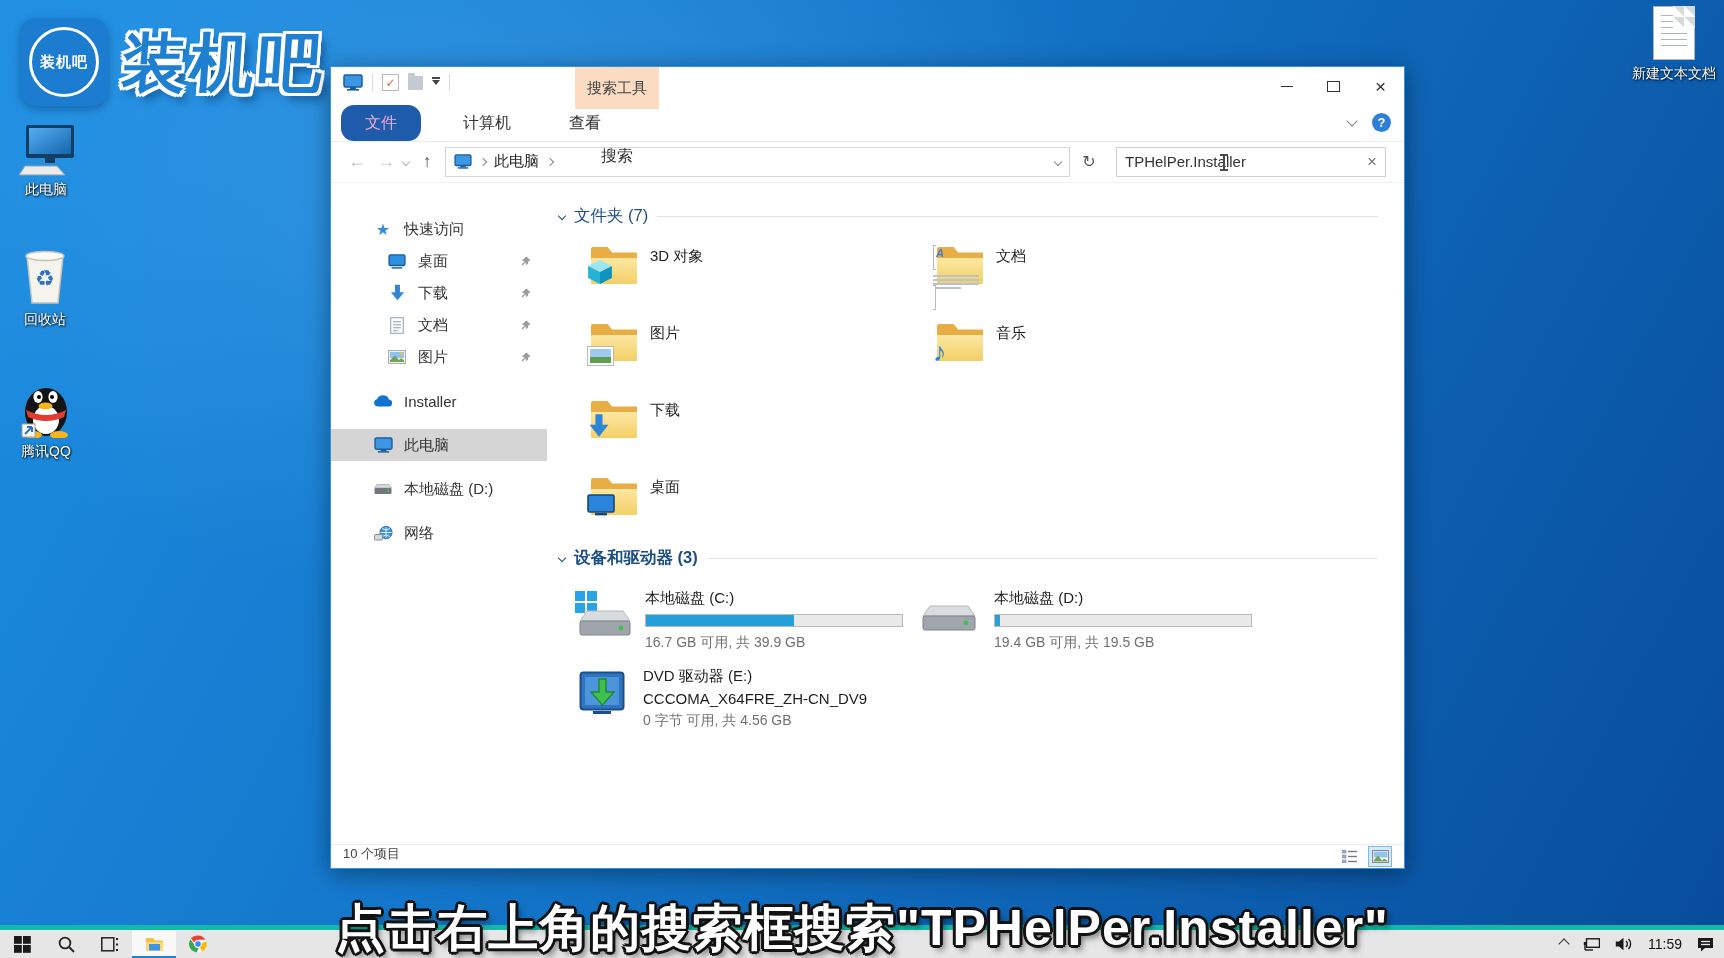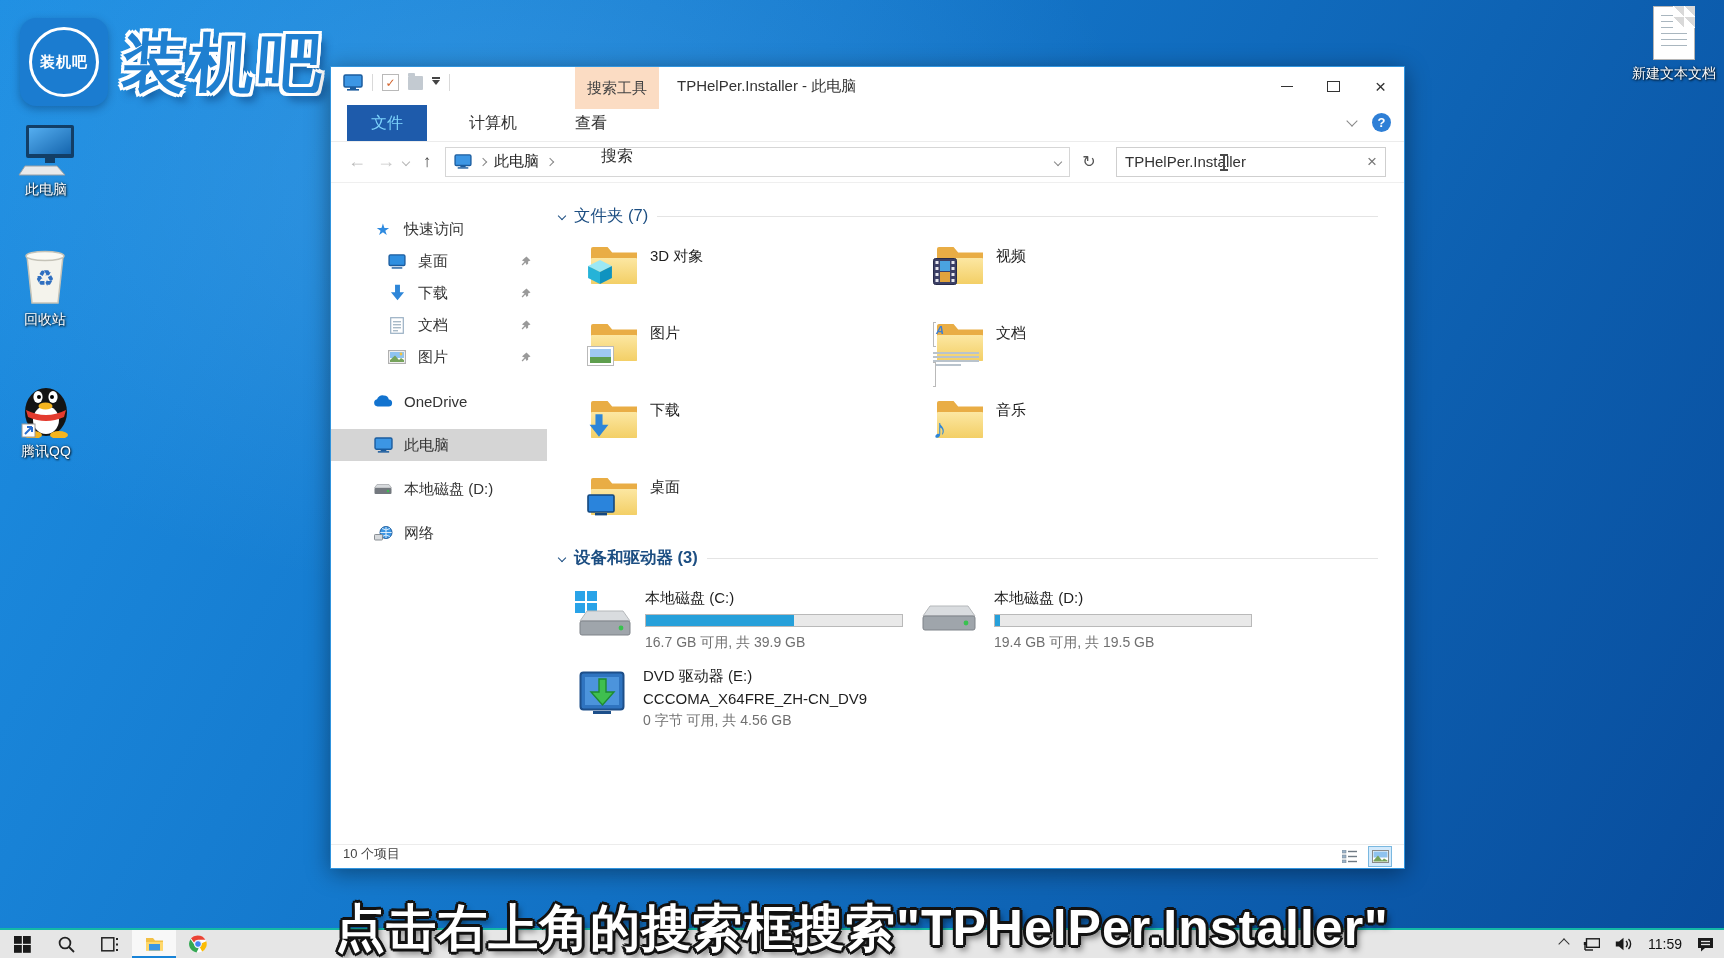--- a/index.html
+++ b/index.html
@@ -48,21 +48,21 @@
     display:flex;align-items:center;justify-content:center;font-size:15px;color:#444;}
   .wtitle{position:absolute;left:346px;top:0;height:38px;display:flex;align-items:center;font-size:15px;color:#333;}
   .winbtns{position:absolute;right:0;top:1px;display:flex;}
   .wbtn{width:47px;height:36px;display:flex;align-items:center;justify-content:center;color:#333;}
   .min-glyph{width:12px;height:0;border-top:1.6px solid #333;}
   .max-glyph{width:11px;height:9px;border:1.6px solid #333;}
   .close-glyph{font-size:19px;line-height:1;color:#333;}
   
   .tabsrow{position:absolute;left:0;top:38px;right:0;height:36px;border-bottom:1px solid #ececec;display:flex;align-items:stretch;}
   .rtab{display:flex;align-items:center;padding:0 22px;font-size:16px;color:#333;}
-  .rtab-file{margin-left:16px;background:#1e5bab;color:#7dd3fc;padding:0 24px;}
+  .rtab-file{margin-left:10px;background:#1e5bab;color:#f9a8d4;padding:0 24px;border-radius:13px;}
   .rtab-pc{margin-left:20px;}
   .rtab-view{margin-left:14px;}
   .rtab-search{position:absolute;left:244px;top:0;height:36px;width:84px;justify-content:center;padding:0;margin-top:33px;}
   .ribbon-collapse{position:absolute;right:48px;top:12px;}
   .help-btn{position:absolute;right:13px;top:8px;width:19px;height:19px;border-radius:50%;background:#2e7fd6;color:#fff;
     font-size:13px;font-weight:bold;display:flex;align-items:center;justify-content:center;}
   
   .cv{display:inline-block;width:7px;height:7px;border-right:1.6px solid #888;border-bottom:1.6px solid #888;transform:rotate(45deg);}
   .cv.r{transform:rotate(-45deg);}
   .cv.up{transform:rotate(225deg);}
@@ -128,21 +128,21 @@
   .d-cap{font-size:14px;color:#707070;margin-top:7px;}
   .d-line2{font-size:15px;color:#1e1e1e;margin-top:4px;}
   .e-cap{font-size:14px;color:#707070;margin-top:5px;}
   
   .statusbar{position:absolute;left:0;right:0;bottom:0;height:24px;border-top:1px solid #ececec;
     display:flex;padding:0 12px;font-size:13px;color:#444;box-sizing:border-box;}
   .viewtoggles{margin-left:auto;display:flex;gap:6px;align-items:center;}
   .vbtn{width:22px;height:19px;display:flex;align-items:center;justify-content:center;border:1px solid transparent;}
   .vbtn.active{background:#d3eafc;border-color:#7ab8e0;}
   
-  .taskbar{position:absolute;left:0;bottom:0;width:100%;height:28px;background:#e6e6e6;display:flex;align-items:center;z-index:5;border-top:2px solid #14b8a6;}
+  .taskbar{position:absolute;left:0;bottom:0;width:100%;height:28px;background:#e6e6e6;display:flex;align-items:center;z-index:5;border-top:5px solid #14b8a6;}
   .tb-ico{width:44px;height:28px;display:flex;align-items:center;justify-content:center;}
   .tb-ico.active{background:#f8f8f8;box-shadow:inset 0 -2px 0 #1883d7;}
   .tray{margin-left:auto;display:flex;align-items:center;gap:15px;padding-right:10px;}
   .tray .cv{border-color:#333;}
   .clock{font-size:14px;color:#111;}
   
   .caption{position:absolute;left:50%;bottom:-4px;transform:translateX(-50%);font-size:50px;font-weight:800;
     color:#fff;white-space:nowrap;z-index:9;letter-spacing:1px;
     text-shadow:3px 0 0 #121212,-3px 0 0 #121212,0 3px 0 #121212,0 -3px 0 #121212,
       2px 2px 0 #121212,-2px 2px 0 #121212,2px -2px 0 #121212,-2px -2px 0 #121212,4px 5px 6px rgba(0,0,0,.5);}
@@ -214,21 +214,20 @@
         <rect x="7" y="13" width="6" height="2" fill="#1b5c9e"></rect>
           <rect x="4" y="15" width="12" height="1.6" fill="#1b5c9e"></rect>
       </svg>
       <div class="sep"></div>
       <div class="qat-check">✓</div>
       <div class="qat-folder"></div>
       <div class="caret"></div>
       <div class="sep"></div>
     </div>
     <div class="ctx-tab">搜索工具</div>
-    <div class="wtitle">TPHelPer.Installer - 此电脑</div>
     <div class="winbtns">
       <div class="wbtn">
           <span class="min-glyph"></span>
         </div>
       <div class="wbtn">
           <span class="max-glyph"></span>
         </div>
       <div class="wbtn">
           <span class="close-glyph">×</span>
         </div>
@@ -326,21 +325,21 @@
         <svg class="pin" width="11" height="11" viewBox="0 0 11 11">
             <path d="M6.5 0.5 L10.5 4.5 L8 5.4 L8.2 7.6 L6.6 9 L5.4 6.4 L2.6 9.6 L1.6 8.6 L4.6 5.6 L2 4.6 L3.6 3 Z" fill="#9a9a9a"></path>
           </svg>
       </div>
       <div class="side-row mt">
         <span class="sicon">
           <svg width="21" height="14" viewBox="0 0 22 14">
               <path d="M12 1 a5.5 5.5 0 0 1 5.4 4.4 A3.6 3.6 0 0 1 17 13 H5 a4 4 0 0 1 -0.6 -7.9 A6 6 0 0 1 12 1 Z" fill="#1273cf"></path>
             </svg>
         </span>
-        <span>OneDrive</span>
+        <span>Installer</span>
       </div>
       <div class="side-row mt sel">
         <span class="sicon">
           <svg width="19" height="16" viewBox="0 0 20 17">
               <rect x="1" y="1" width="18" height="12" rx="1.5" fill="#3c96e4" stroke="#1b5c9e" stroke-width="1.5"></rect>
               <rect x="7" y="13" width="6" height="2" fill="#1b5c9e"></rect>
               <rect x="4" y="15" width="12" height="1.6" fill="#1b5c9e"></rect>
             </svg>
         </span>
         <span>此电脑</span>
@@ -412,40 +411,20 @@
               <svg width="28" height="22" viewBox="0 0 28 22">
                   <rect x="1" y="1" width="26" height="17" rx="1.5" fill="#2a84dc" stroke="#14477c" stroke-width="1.6"></rect>
                   <rect x="8" y="19" width="12" height="2.4" fill="#14477c"></rect>
                 </svg>
             </span>
           </div>
           <span class="fname">桌面</span>
         </div>
         <div class="ftile">
           <div class="fold">
-            <span class="ov">
-              <svg width="24" height="27" viewBox="0 0 24 27">
-                  <rect x="0.5" y="0.5" width="23" height="26" rx="2" fill="#3c4066" stroke="#272b4a"></rect>
-                  <rect x="2.5" y="3" width="3" height="3" fill="#e8e8ee"></rect>
-                  <rect x="2.5" y="9" width="3" height="3" fill="#e8e8ee"></rect>
-                  <rect x="2.5" y="15" width="3" height="3" fill="#e8e8ee"></rect>
-                  <rect x="2.5" y="21" width="3" height="3" fill="#e8e8ee"></rect>
-                  <rect x="18.5" y="3" width="3" height="3" fill="#e8e8ee"></rect>
-                  <rect x="18.5" y="9" width="3" height="3" fill="#e8e8ee"></rect>
-                  <rect x="18.5" y="15" width="3" height="3" fill="#e8e8ee"></rect>
-                  <rect x="18.5" y="21" width="3" height="3" fill="#e8e8ee"></rect>
-                  <rect x="7" y="3" width="10" height="10" fill="#4aa3e0"></rect>
-                  <rect x="7" y="14" width="10" height="10" fill="#e0a33c"></rect>
-                </svg>
-            </span>
-          </div>
-          <span class="fname">视频</span>
-        </div>
-        <div class="ftile">
-          <div class="fold">
             <span class="ov ov-doc">
               <span class="a">A</span><i style="margin-top:8px;"></i><i></i><i></i><i class="half"></i>
             </span>
           </div>
           <span class="fname">文档</span>
         </div>
         <div class="ftile">
           <div class="fold">
             <span class="ov ov-note">♪</span>
           </div>

